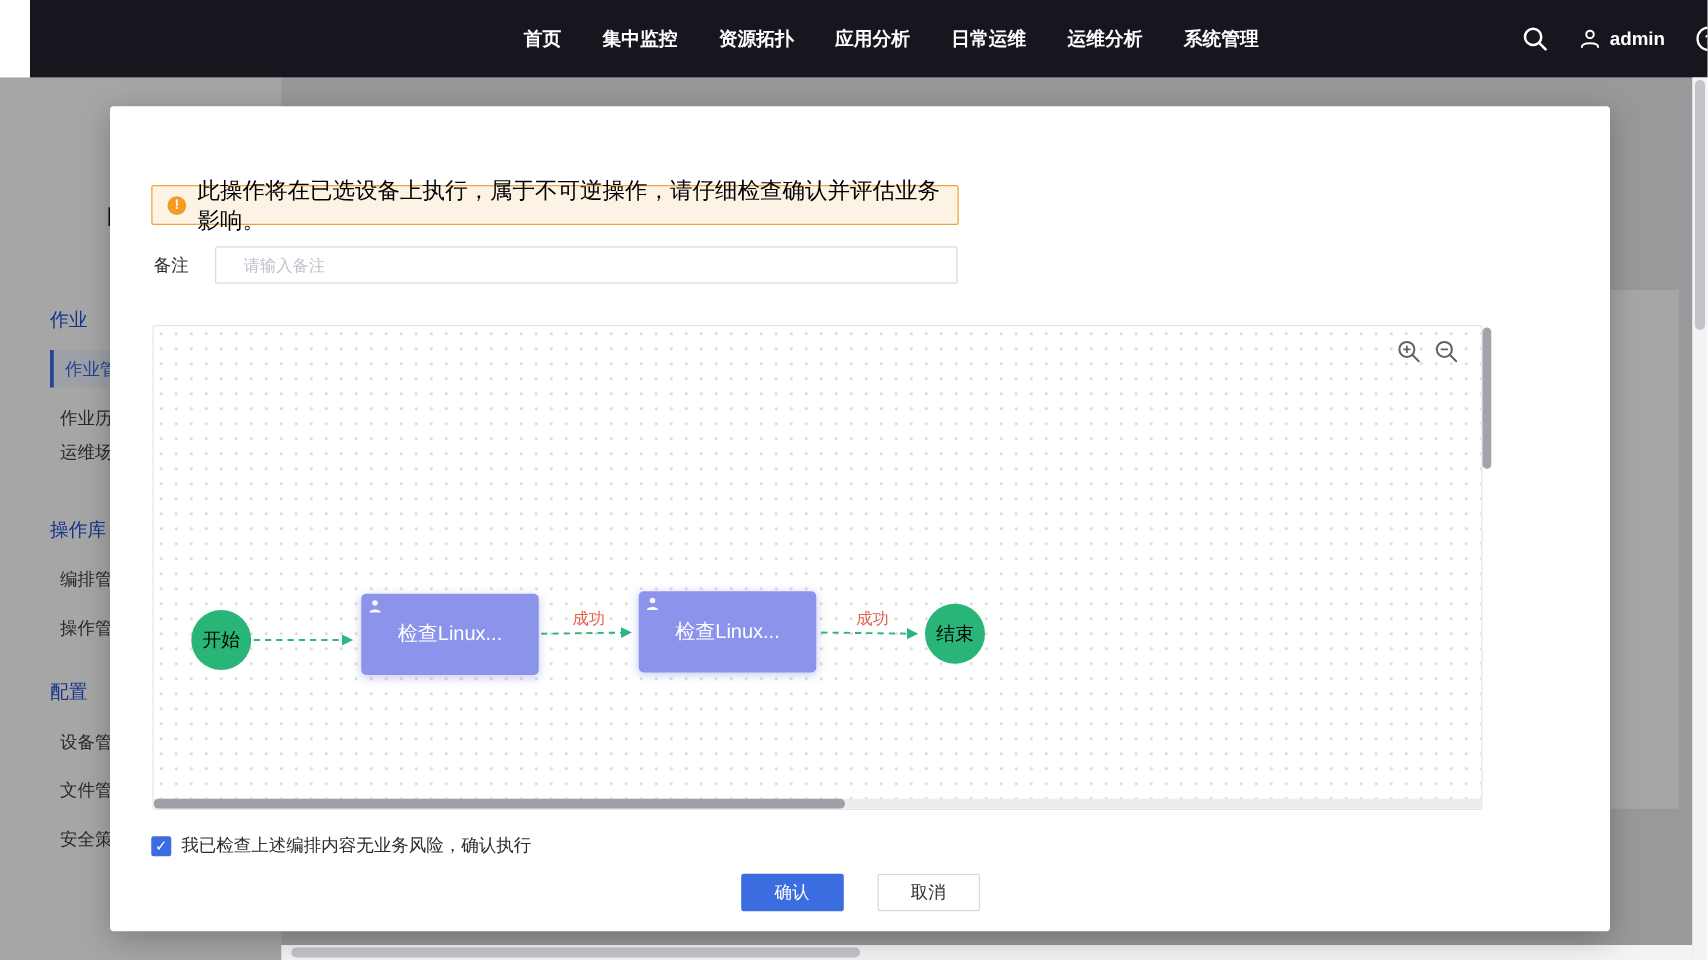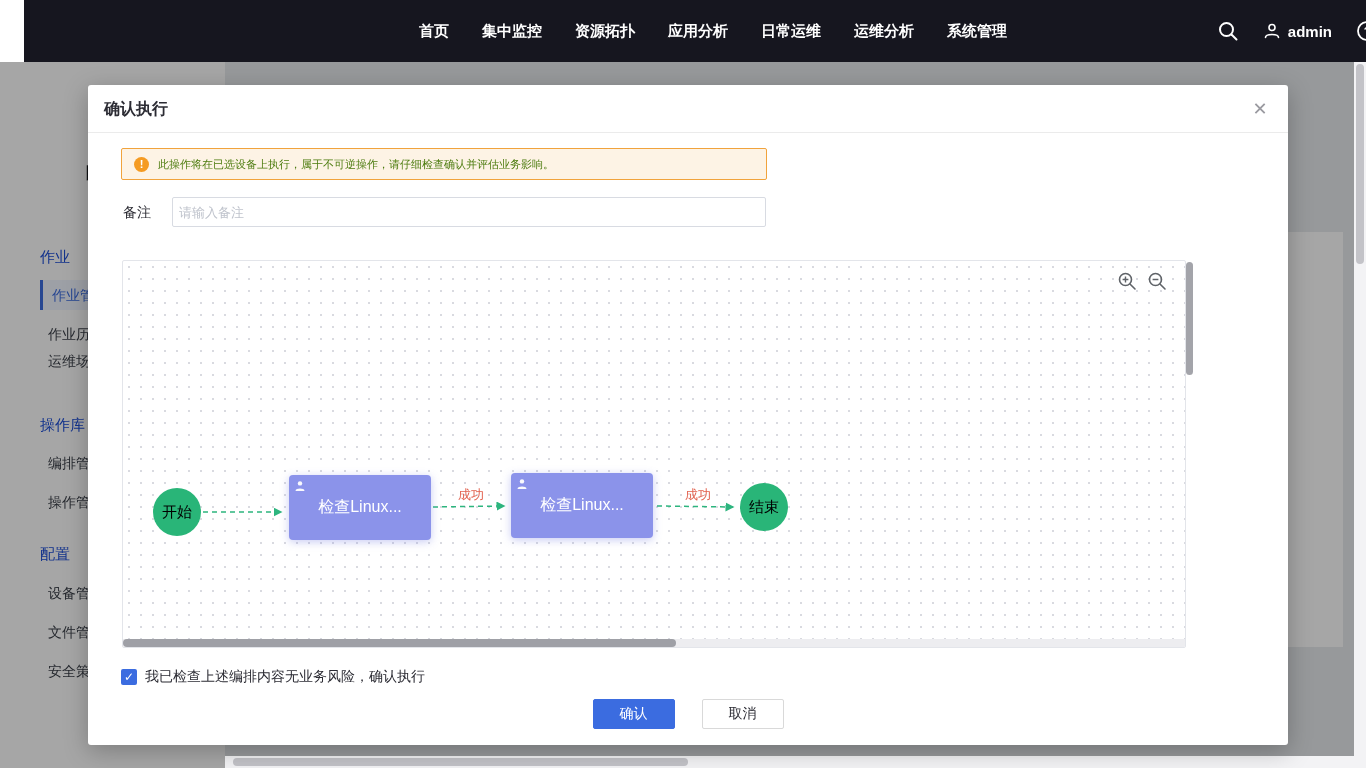--- a/index.html
+++ b/index.html
@@ -39,25 +39,25 @@
            border-radius:3px; box-shadow:0 6px 24px rgba(0,0,0,.25); z-index:100; }
   .m-header { position:absolute; left:0; top:0; width:100%; height:48px; border-bottom:1px solid #ebebeb; }
   .m-title { position:absolute; left:16px; top:14px; font-size:16px; font-weight:600; color:#2b2b33; }
   .m-close { position:absolute; right:16px; top:12px; width:24px; height:24px; line-height:24px; text-align:center;
              font-size:18px; color:#9a9aa0; cursor:pointer; }
 
   .warning { position:absolute; left:33px; top:63px; width:646px; height:32px; background:#fdf3e5;
              border:1px solid #f1a33c; border-radius:2px; display:flex; align-items:center; gap:9px; padding:0 12px; }
   .warn-icon { flex:0 0 15px; width:15px; height:15px; border-radius:50%; background:#f59b22; color:#fff;
                font-size:11px; font-weight:bold; text-align:center; line-height:15px; }
-  .warn-text { font-size:11px; color:#4d7c0f; }
+  .warn-text { font-size:18px; color:#000000; }
 
   .remark-label { position:absolute; left:35px; top:119px; font-size:14px; color:#2b2b33; }
   .remark-input { position:absolute; left:84px; top:112px; width:594px; height:30px; border:1px solid #d8dbe2;
-                  border-radius:2px; padding:0 6px; font-size:13px; color:#333; outline:none;
+                  border-radius:2px; padding:0 22px; font-size:13px; color:#333; outline:none;
                   font-family:inherit; }
   .remark-input::placeholder { color:#bfc3cc; }
 
   
   .canvas { position:absolute; left:34px; top:175px; width:1064px; height:388px; border:1px solid #e3e5ea;
             border-radius:2px; background-color:#fff; overflow:hidden; cursor:grab;
             background-image:radial-gradient(#d9dae0 1px, transparent 1.3px); background-size:12px 12px; }
   .zoom-bar { position:absolute; top:10px; right:18px; display:flex; gap:10px; z-index:5; }
   .flow-svg { position:absolute; left:0; top:0; pointer-events:none; }
   .node-task { position:absolute; width:142px; height:65px; background:#8b93ea; border-radius:4px; color:#fff;
@@ -145,24 +145,20 @@
 <div class="mask"></div>
 
 <div class="page-vscroll">
   <div class="page-vthumb"></div>
 </div>
 <div class="page-hscroll">
   <div class="page-hthumb"></div>
 </div>
 
 <section class="modal">
-  <div class="m-header">
-    <span class="m-title">确认执行</span>
-    <span class="m-close">✕</span>
-  </div>
 
   <div class="warning">
     <span class="warn-icon">!</span>
     <span class="warn-text">此操作将在已选设备上执行，属于不可逆操作，请仔细检查确认并评估业务影响。</span>
   </div>
 
   <label class="remark-label">备注</label>
   <input class="remark-input" type="text" value="" placeholder="请输入备注" style="">
 
   <div class="canvas">

